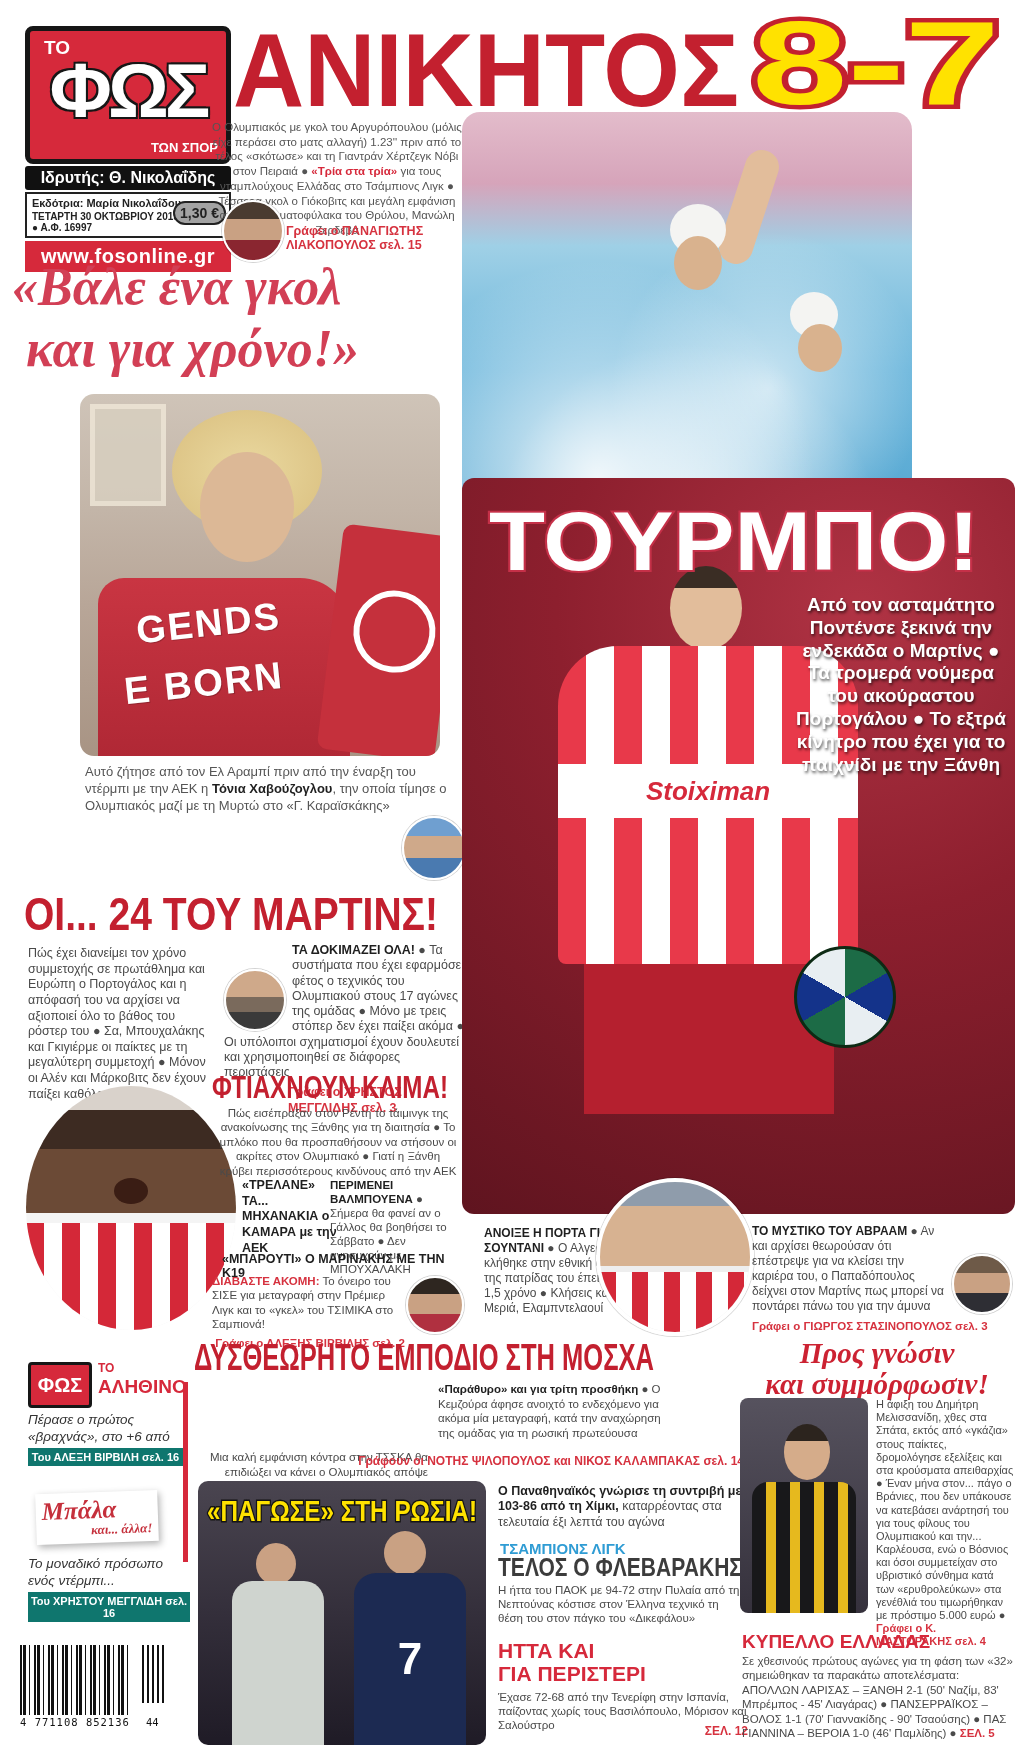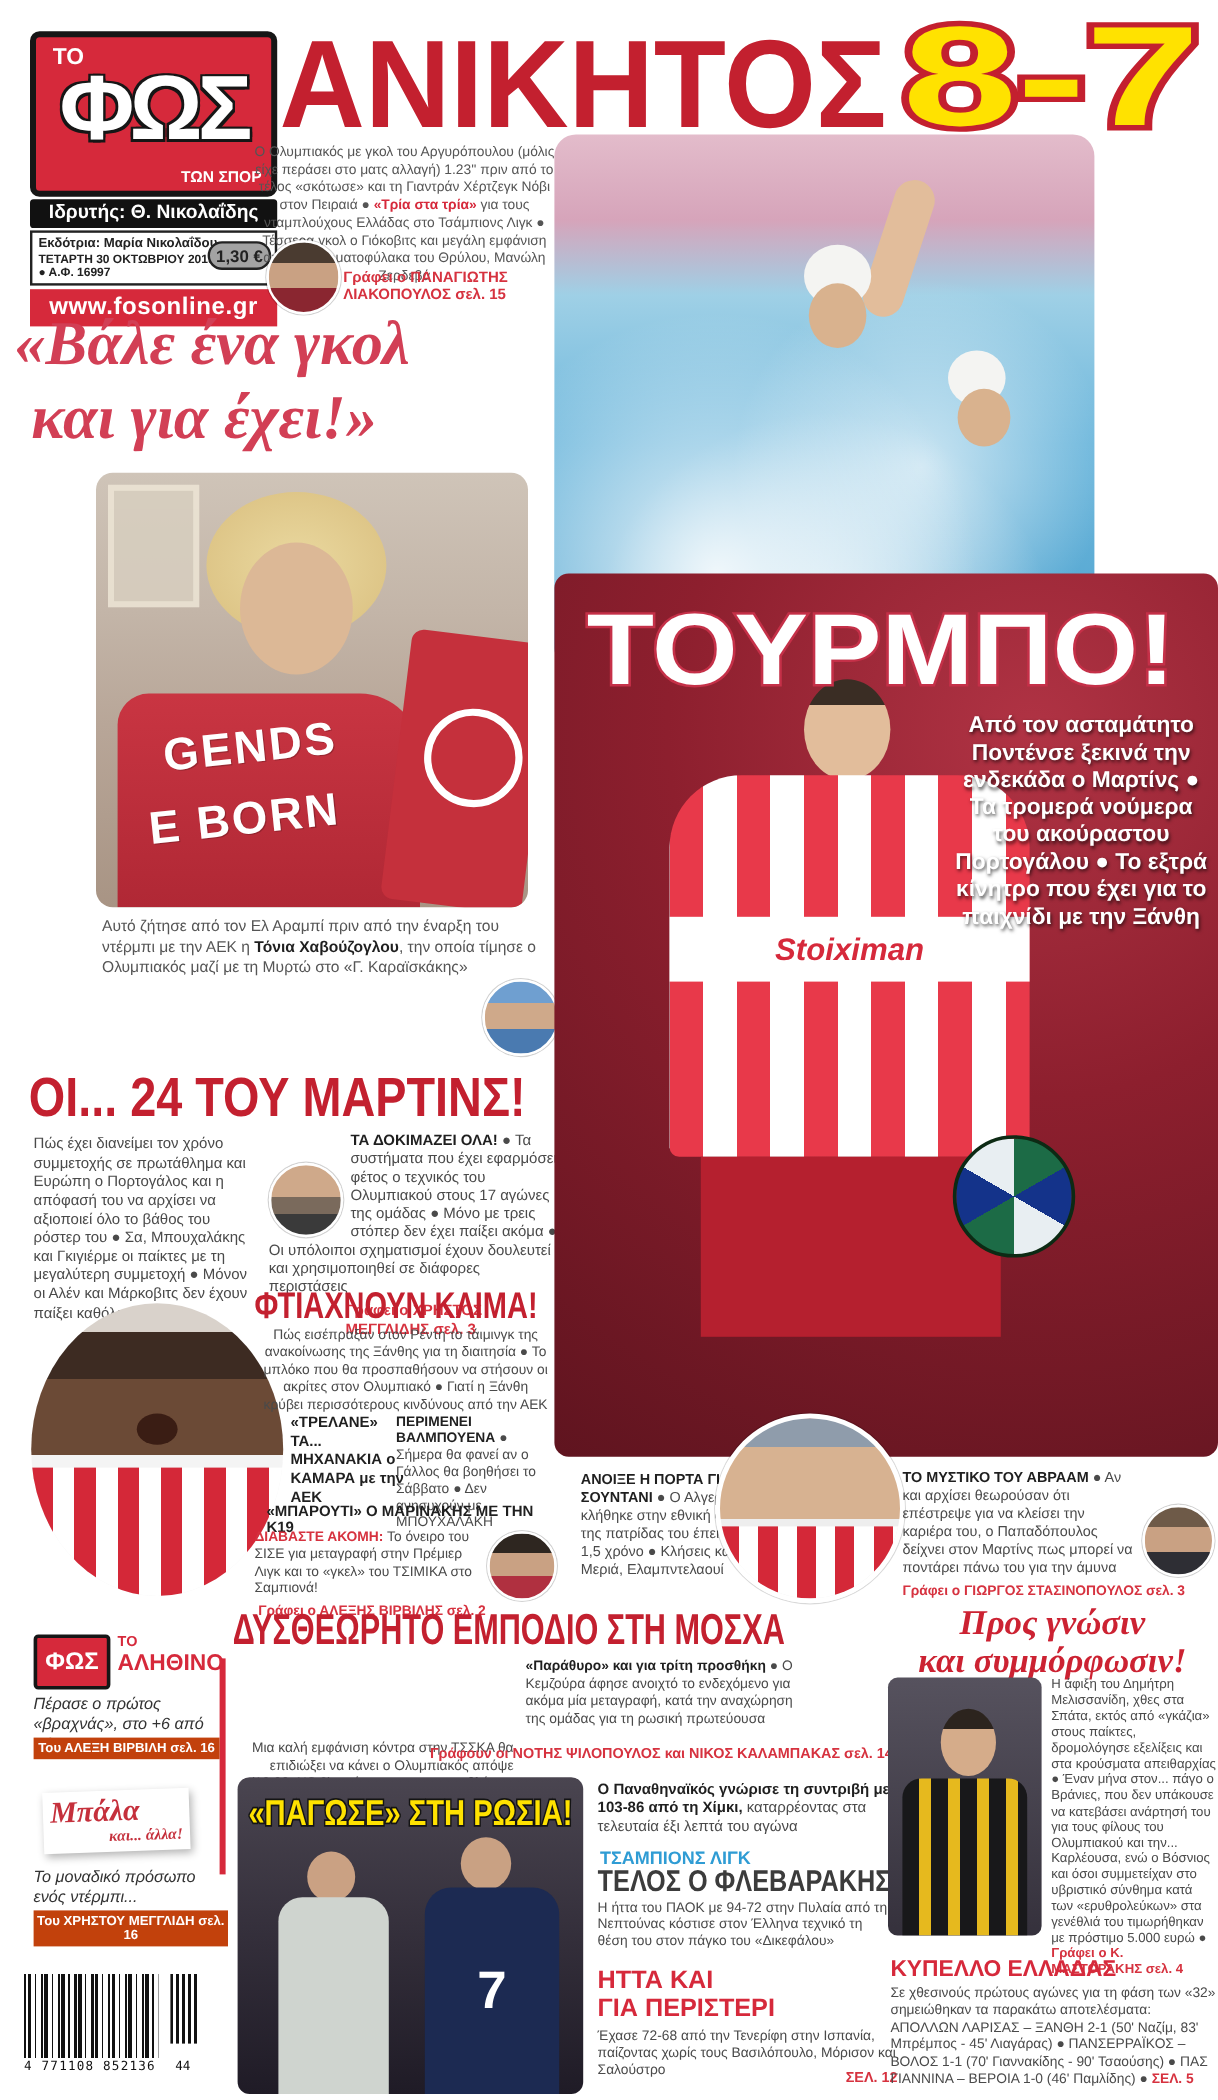--- a/index.html
+++ b/index.html
@@ -176,21 +176,21 @@
 
   
   #fos-mini{left:28px;top:1362px;display:flex;gap:6px;align-items:flex-start;}
   .mini-box{width:58px;height:40px;background:#d6293b;border:3px solid #161616;border-radius:4px;
             color:#fff;font-weight:800;font-size:20px;display:flex;align-items:center;justify-content:center;}
   .mini-col{display:flex;flex-direction:column;line-height:1;}
   .mini-to{font-size:12px;font-weight:bold;color:#d6293b;}
   .mini-alithino{font-size:19px;font-weight:800;color:#d6293b;margin-top:3px;}
   .rail-italic{font-style:italic;font-size:13.5px;color:#333;line-height:1.25;}
   #alithino-text{left:28px;top:1412px;width:150px;}
-  .rail-banner{background:#c2410c;color:#fff;font-size:11px;font-weight:bold;text-align:center;padding:3px 0;}
+  .rail-banner{background:#0f766e;color:#fff;font-size:11px;font-weight:bold;text-align:center;padding:3px 0;}
   #banner1{left:28px;top:1448px;width:155px;}
   #bala-card{left:36px;top:1492px;width:110px;padding:5px 6px;background:#fff;
              box-shadow:2px 3px 7px rgba(0,0,0,.3);transform:rotate(-2deg);}
   .bala1{color:#c5303c;font-family:"Liberation Serif",serif;font-style:italic;font-weight:bold;font-size:25px;line-height:1;}
   .bala2{color:#c5303c;font-family:"Liberation Serif",serif;font-style:italic;font-weight:bold;font-size:13px;text-align:right;}
   #bala-text{left:28px;top:1556px;width:150px;}
   #banner2{left:28px;top:1592px;width:162px;}
   #barcode{left:20px;top:1645px;width:160px;}
   .bars-row{display:flex;align-items:flex-start;}
   .bars-main{width:112px;height:70px;background:repeating-linear-gradient(90deg,#111 0 2px,#fff 2px 3px,#111 3px 6px,#fff 6px 9px,#111 9px 10px,#fff 10px 14px);}
@@ -236,21 +236,21 @@
     <div class="wp-splash"></div>
     <div class="wp-arm"></div>
     <div class="wp-cap1"></div>
     <div class="wp-face1"></div>
     <div class="wp-cap2"></div>
     <div class="wp-face2"></div>
   </div>
 
   <div class="abs" id="quote-banner">
     <div>«Βάλε ένα γκολ</div>
-    <div id="quote-line2">και για έχει!»</div>
+    <div id="quote-line2">και για χρόνο!»</div>
   </div>
 
   <div class="abs photo" id="fan-photo">
     <div class="fan-frame"></div>
     <div class="fan-hair"></div>
     <div class="fan-face"></div>
     <div class="fan-shirt">
       <span class="shirt-line" style="left:38px;top:24px;">GENDS</span>
       <span class="shirt-line" style="left:26px;top:84px;">E BORN</span>
     </div>

